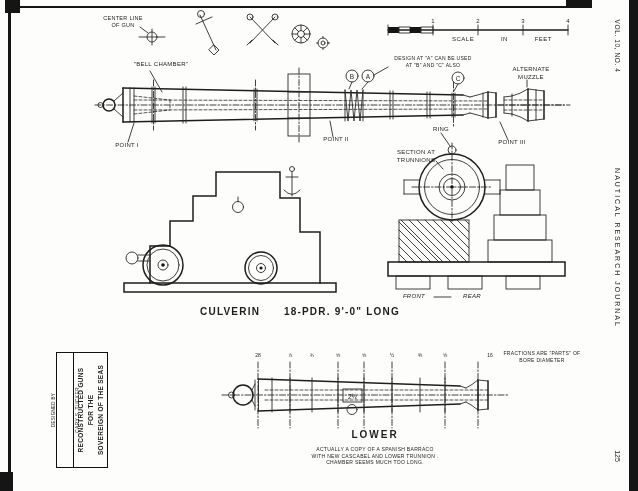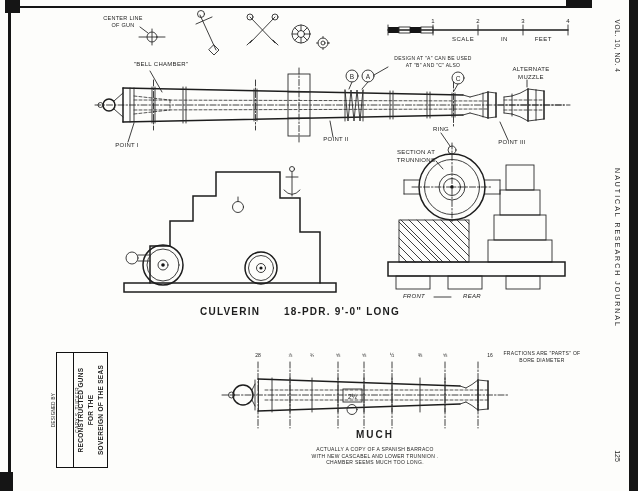--- a/index.html
+++ b/index.html
@@ -330,21 +330,21 @@
   <div class="lbl c" style="left:315px;top:136px;width:42px">POINT II</div>
   <div class="lbl c" style="left:489px;top:139px;width:46px">POINT III</div>
   <div class="lbl c" style="left:424px;top:126px;width:34px">RING</div>
   <div class="lbl c" style="left:392px;top:149px;width:48px">SECTION AT
 TRUNNIONS</div>
   <div class="lbl c it" style="left:394px;top:293px;width:40px">FRONT</div>
   <div class="lbl c it" style="left:452px;top:293px;width:40px">REAR</div>
 
   <div class="cap" style="left:185px;top:306px;width:230px">CULVERIN      18-PDR. 9'-0" LONG</div>
 
-  <div class="cap" style="left:345px;top:429px;width:60px;letter-spacing:2px">MUCH</div>
+  <div class="cap" style="left:345px;top:429px;width:60px;letter-spacing:2px">LOWER</div>
   <div class="lbl c tiny" style="left:285px;top:446px;width:180px">ACTUALLY A COPY OF A SPANISH BARRACO
 WITH NEW CASCABEL AND LOWER TRUNNION .
 CHAMBER SEEMS MUCH TOO LONG.</div>
   <div class="lbl c tiny" style="left:500px;top:350px;width:84px">FRACTIONS ARE "PARTS" OF
 BORE DIAMETER</div>
 
   <div class="credit">
     <div class="col1">
       <div class="vt ccw">
         <span class="credit-by">DESIGNED BY</span>

